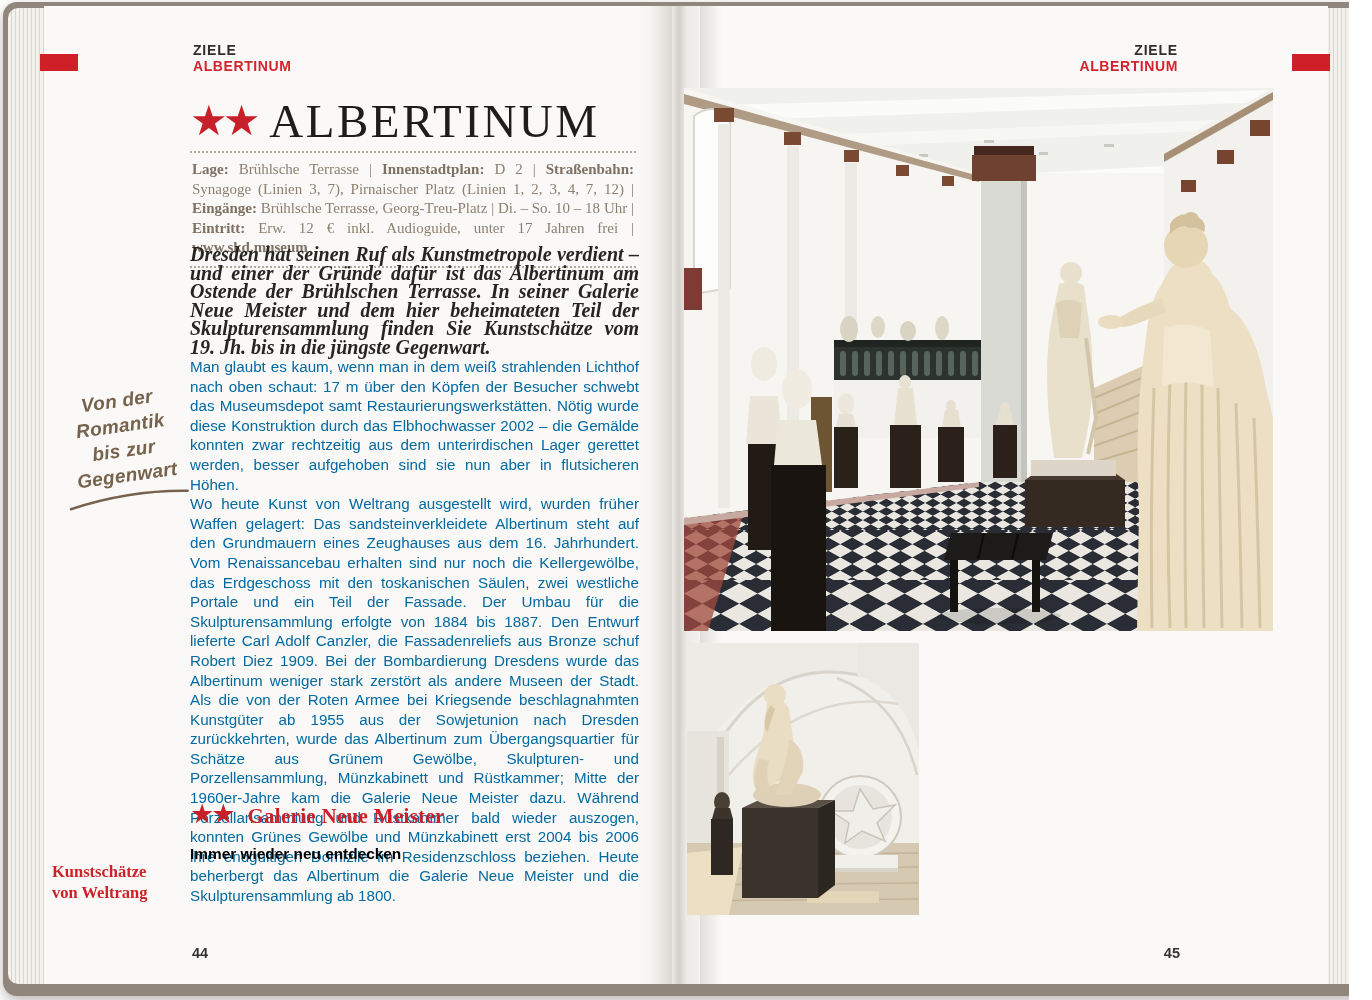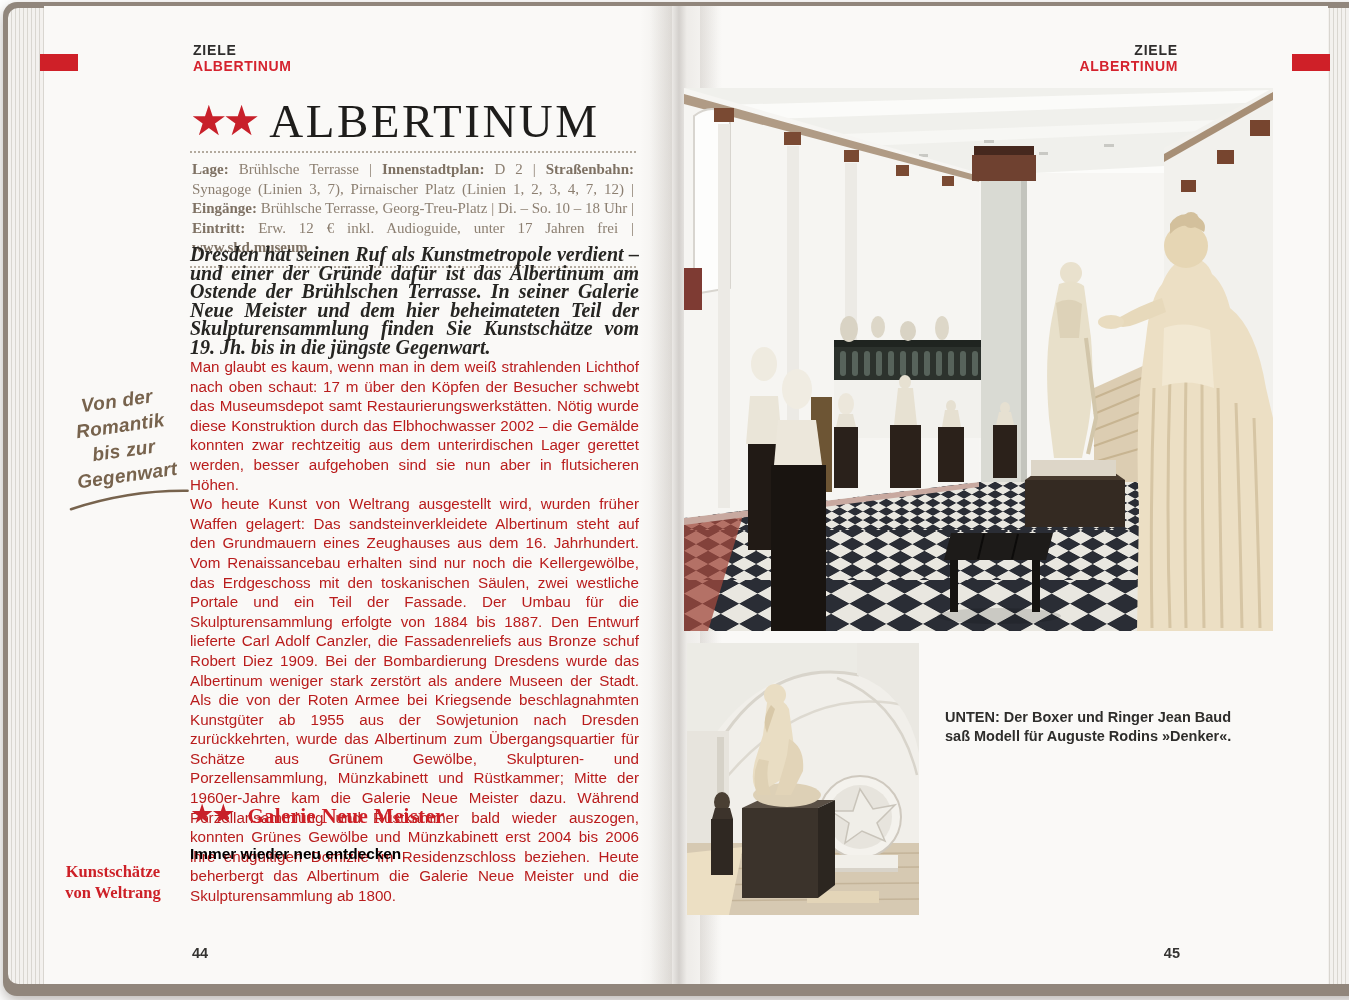--- a/index.html
+++ b/index.html
@@ -24,31 +24,31 @@
   .big-title{font-family:"Liberation Serif","DejaVu Serif",serif;font-size:47px;letter-spacing:2.5px;
              color:#1e1d1b;line-height:48px;font-weight:500;}
   
   .infobox{border-top:2px dotted #b3aa9e;border-bottom:2px dotted #b3aa9e;padding:7px 2px 8px 2px;
            font-family:"Liberation Serif","DejaVu Serif",serif;font-size:15px;line-height:19.5px;
            color:#8c7f71;text-align:justify;}
   .infobox .b{font-weight:bold;color:#7e7163;}
   
   .intro{font-family:"Liberation Serif","DejaVu Serif",serif;font-style:italic;font-weight:bold;
          font-size:20px;line-height:18.6px;color:#262522;text-align:justify;}
-  .bodytext{font-size:15.2px;line-height:19.6px;color:#b91c1c;text-align:justify;}
+  .bodytext{font-size:15.2px;line-height:19.6px;color:#0369a1;text-align:justify;}
   .subhead{font-weight:bold;font-size:15.4px;color:#000000;}
   .sec-row{display:flex;align-items:baseline;gap:15px;}
   .sec-stars{color:#c8202a;font-size:27px;letter-spacing:-3px;line-height:27px;}
   .sec-title{font-family:"Liberation Serif","DejaVu Serif",serif;font-weight:bold;font-size:21px;
              letter-spacing:.3px;color:#ce2027;}
   
   .handnote{font-style:italic;font-weight:bold;font-size:19px;line-height:25px;color:#77634d;
             white-space:pre-line;text-align:center;transform:rotate(-8deg);letter-spacing:.3px;}
   .margin-red{font-family:"Liberation Serif","DejaVu Serif",serif;font-weight:bold;font-size:16.5px;
-              line-height:21px;color:#cd2027;text-align:center;white-space:pre-line;}
+              line-height:21px;color:#cd2027;text-align:left;white-space:pre-line;}
   .pagenum{font-weight:bold;font-size:14.5px;color:#343331;text-align:right;}
   
   .caption{font-size:14.5px;line-height:19px;color:#2e2d2b;font-weight:bold;}
   .caption .cap-gap{height:8px;}
   .photo{position:absolute;overflow:hidden;}
   .photo svg{display:block;}
   .page-curve-l{position:absolute;top:6px;width:22px;height:978px;left:650px;
                 background:linear-gradient(90deg,rgba(0,0,0,0),rgba(70,55,40,.10));}
   .page-curve-r{position:absolute;top:6px;width:22px;height:978px;left:700px;
                 background:linear-gradient(90deg,rgba(70,55,40,.10),rgba(0,0,0,0));}
@@ -346,17 +346,16 @@
         <path d="M80,60 Q95,52 102,66 L106,96 Q110,120 102,132 L72,150 Q62,142 68,118 L76,92 Z" fill="#e9ddc3"></path>
         <path d="M84,62 Q74,76 80,90 L88,66 Z" fill="#d8c8a8"></path>
         <path d="M102,96 Q118,104 116,128 L104,152 L88,152 Q96,128 100,112 Z" fill="#e2d4b8"></path>
         <path d="M72,116 Q64,132 70,152 L84,152 Q78,132 82,118 Z" fill="#dfd1b4"></path>
       </g>
     </svg>
   </div>
 
   <div class="abs caption" style="left:945px;top:700px;width:300px;">
     <div class="cap-gap"></div>
-    <div><span>UNTEN:</span><span> Der Boxer und Ringer Jean Baud saß Modell für Auguste Rodins »Denker«.</span></div>
   </div>
 
   <div class="abs pagenum" style="left:1080px;top:945px;width:100px;text-align:right;">45</div>
 </div>
 
 </body></html>

